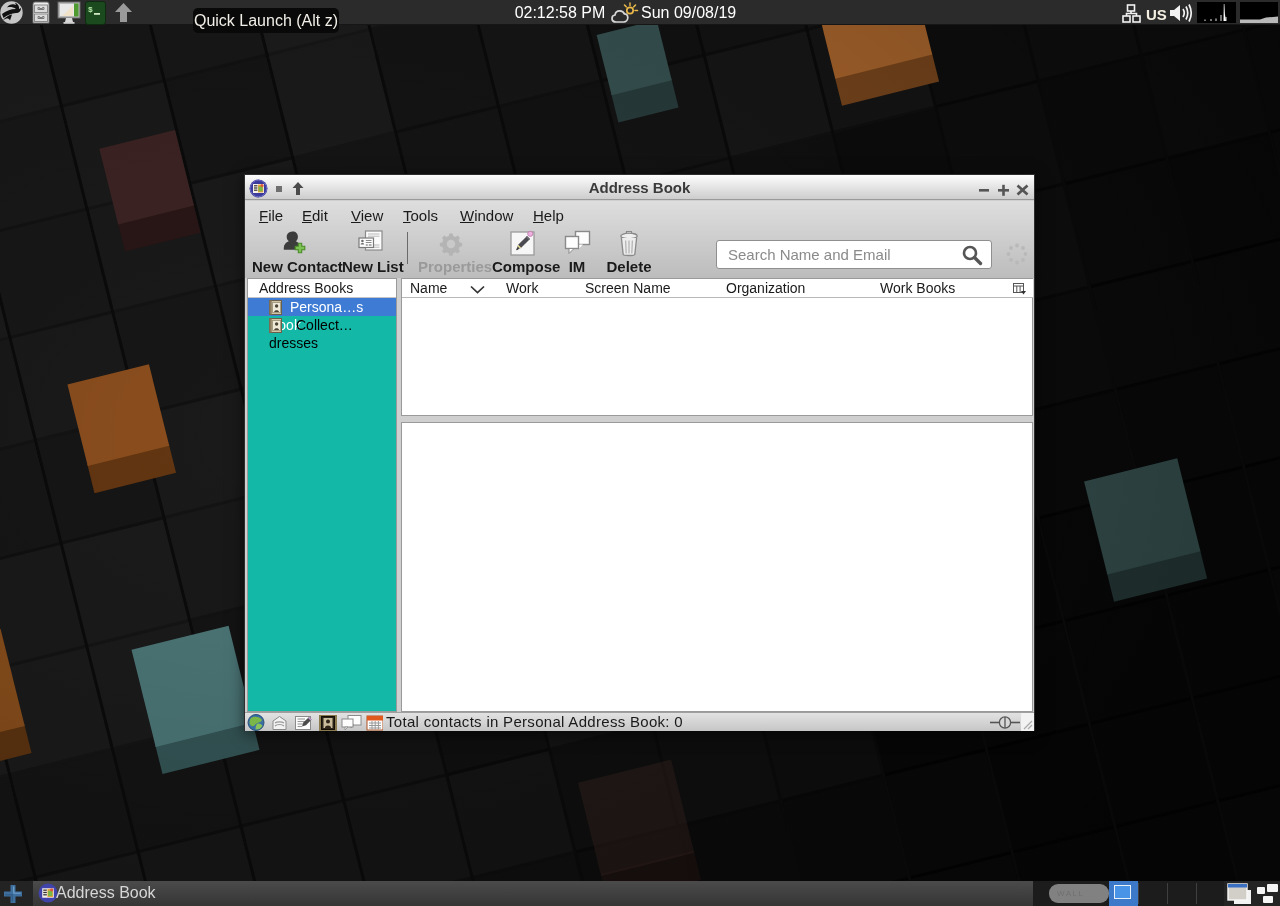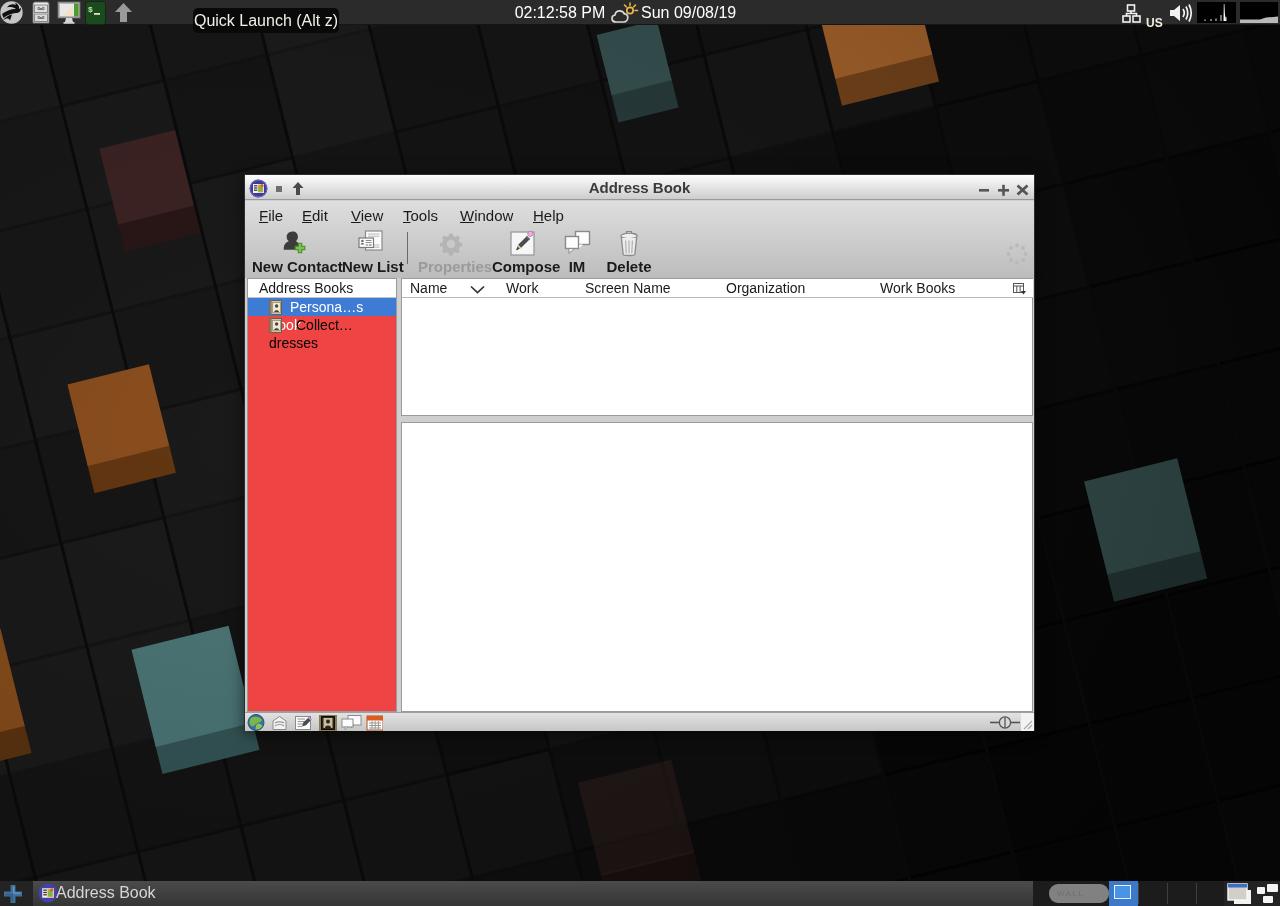--- a/index.html
+++ b/index.html
@@ -35,21 +35,21 @@
 #toolbar { position:absolute; left:0; top:55px; width:789px; height:48px; }
 .tbtn { position:absolute; text-align:center; font-size:15px; color:#1a1a1a; white-space:nowrap; }
 .tbtn .lab { margin-top:1px;font-weight:bold; }
 .tbtn.dis { color:#9a9a9a; }
 #tsep { position:absolute; left:162px; top:2px; width:1px; height:32px; background:#6a6a6a; }
 #search { position:absolute; left:471px; top:10px; width:276px; height:29px;
   background:#fff; border:1px solid #8f8f8f; border-radius:3px; }
 #search .ph { position:absolute; left:11px; top:5px; font-size:15px; color:#8a8a8a; }
 
 #leftpane { position:absolute; left:2px; top:103px; width:150px; height:434px;
-  background:#ef4444; border:1px solid #9a9a9a; }
+  background:#14b8a6; border:1px solid #9a9a9a; }
 #lphead { position:absolute; left:0; top:0; width:148px; height:19px; background:#fff;
   border-bottom:1px solid #c4c4c4; font-size:14px; color:#1a1a1a; padding-left:11px; line-height:19px; }
 .trow { position:absolute; left:0; width:148px; height:18px; font-size:14px; line-height:18px; padding-left:21px; }
 .trow svg.bki { vertical-align:-3px; }
 .trow.sel { background:#3d7bd5; color:#fff; }
 #rightpane { position:absolute; left:156px; top:103px; width:632px; height:434px; }
 #listpane { position:absolute; left:0; top:0; width:632px; height:138px;
   background:#fff; border:1px solid #9a9a9a; }
 #cols { position:absolute; left:0; top:0; width:631px; height:19px; background:#fff;
   border-bottom:1px solid #b8b8b8; font-size:14px; color:#1a1a1a;padding-left:30px; }
@@ -461,21 +461,21 @@
       <path d="M10.5 2 L19 11 L14 11 L14 21 L7 21 L7 11 L2 11 Z" fill="#9a9a9a"></path>
     </svg>
     <svg class="tpicon" style="left:1122px;top:4px" width="19" height="19" viewBox="0 0 19 19">
       <g fill="none" stroke="#f2f2f2" stroke-width="1.6">
         <rect x="5.5" y="1" width="7" height="6"></rect>
         <rect x="1" y="12" width="7" height="6"></rect>
         <rect x="11" y="12" width="7" height="6"></rect>
         <path d="M9 7 L9 9.5 M4.5 12 L4.5 9.5 L14.5 9.5 L14.5 12"></path>
       </g>
     </svg>
-    <div style="position:absolute;left:1146px;top:16px;font-size:12px;font-weight:bold;color:#f4efe2">US</div>
+    <div style="position:absolute;left:1146px;top:6px;font-size:15px;font-weight:bold;color:#f4efe2">US</div>
     <svg class="tpicon" style="left:1169px;top:3px" width="25" height="20" viewBox="0 0 25 20">
       <path d="M1 7 L5 7 L11 2 L11 18 L5 13 L1 13 Z" fill="#f2f2f2"></path>
       <path d="M14 6 Q16.5 10 14 14 M17 3.5 Q20.5 10 17 16.5 M20 1.5 Q24.5 10 20 18.5" fill="none" stroke="#f2f2f2" stroke-width="1.7"></path>
     </svg>
     <div style="position:absolute;left:1197px;top:2px;width:39px;height:21px;background:#000">
       <svg width="39" height="21" viewBox="0 0 39 21">
         <g stroke="#e8e8e8" stroke-width="1">
           <line x1="8" y1="19" x2="8" y2="17.5"></line>
             <line x1="14" y1="19" x2="14" y2="17"></line>
           <line x1="19" y1="19" x2="19" y2="16.5"></line>
@@ -608,20 +608,27 @@
         <ellipse cx="11" cy="6" rx="8.2" ry="2.8" fill="#efefef" stroke="#8a8a8a" stroke-width="1.3"></ellipse>
         <path d="M3.4 8 L5.2 24.6 C5.2 25.8 16.8 25.8 16.8 24.6 L18.6 8" fill="#ededed" stroke="#8a8a8a" stroke-width="1.3"></path>
         <g stroke="#b4b4b4" stroke-width="1.3">
                 <line x1="7.6" y1="10.5" x2="8.2" y2="23.5"></line>
                 <line x1="11" y1="10.5" x2="11" y2="23.5"></line>
                 <line x1="14.4" y1="10.5" x2="13.8" y2="23.5"></line>
               </g>
       </svg></div>
           <div class="lab">Delete</div>
         </div>
+      <div id="search">
+          <span class="ph">Search Name and Email</span>
+        <svg style="position:absolute;right:8px;top:3px" width="22" height="22" viewBox="0 0 22 22">
+          <circle cx="9" cy="9" r="6" fill="none" stroke="#555" stroke-width="2.6"></circle>
+          <line x1="13.5" y1="13.5" x2="19.5" y2="19.5" stroke="#555" stroke-width="3.4" stroke-linecap="round"></line>
+        </svg>
+      </div>
       <svg style="position:absolute;left:760px;top:12px" width="24" height="24" viewBox="0 0 24 24">
         <g fill="#b9b9b9">
             <circle cx="12" cy="3.5" r="1.9"></circle>
             <circle cx="18" cy="6" r="1.9"></circle>
             <circle cx="20.5" cy="12" r="1.9"></circle>
             <circle cx="18" cy="18" r="1.9"></circle>
             <circle cx="12" cy="20.5" r="1.9"></circle>
             <circle cx="6" cy="18" r="1.9"></circle>
             <circle cx="3.5" cy="12" r="1.9"></circle>
             <circle cx="6" cy="6" r="1.9"></circle>
@@ -697,20 +704,21 @@
         <rect x="120" y="2" width="16" height="4.5" fill="#e05a1e"></rect>
         <g stroke="#999" stroke-width="1">
             <line x1="122" y1="9" x2="134" y2="9"></line>
             <line x1="122" y1="11.5" x2="134" y2="11.5"></line>
             <line x1="122" y1="14" x2="134" y2="14"></line>
             <line x1="125" y1="7" x2="125" y2="15.5"></line>
             <line x1="128.2" y1="7" x2="128.2" y2="15.5"></line>
             <line x1="131.4" y1="7" x2="131.4" y2="15.5"></line>
           </g>
       </svg>
+      <div id="stattext">Total contacts in Personal Address Book: 0</div>
       <svg style="position:absolute;right:14px;top:3px" width="30" height="13" viewBox="0 0 30 13">
         <line x1="0" y1="6.5" x2="30" y2="6.5" stroke="#555" stroke-width="1.6"></line>
         <circle cx="15" cy="6.5" r="5.6" fill="#d8d8d8" stroke="#555" stroke-width="1.3"></circle>
         <line x1="15" y1="0.9" x2="15" y2="12.1" stroke="#555" stroke-width="1.3"></line>
       </svg>
       <div style="position:absolute;right:0;top:0;width:13px;height:18px;background:#f2f2f2">
         <svg width="13" height="18" viewBox="0 0 13 18">
             <g stroke="#aaa" stroke-width="1.2">
               <line x1="3" y1="16" x2="11" y2="8"></line>
               <line x1="7" y1="16" x2="11" y2="12"></line>

